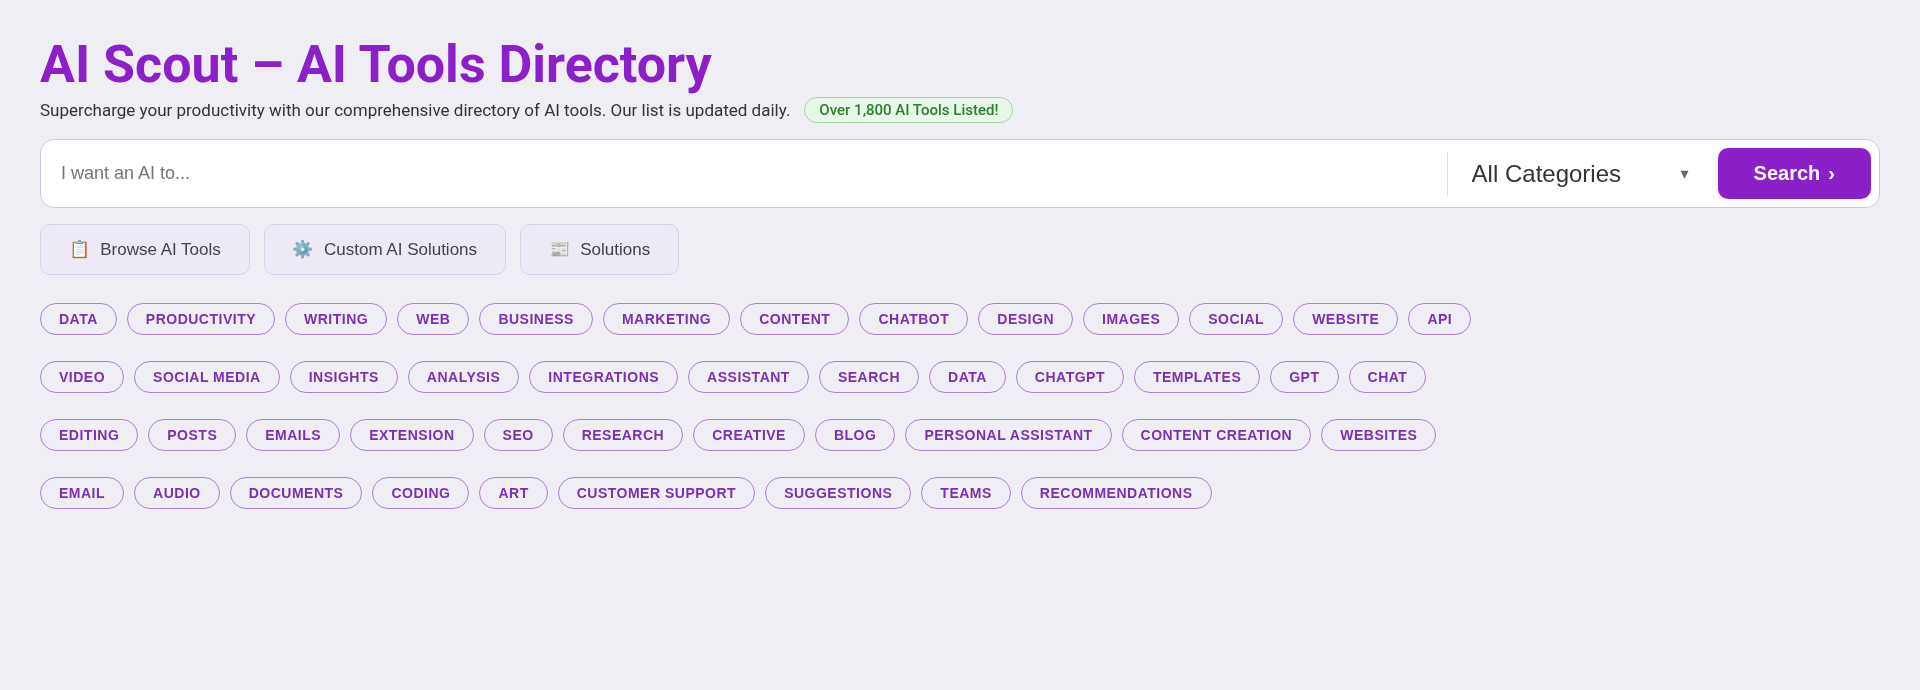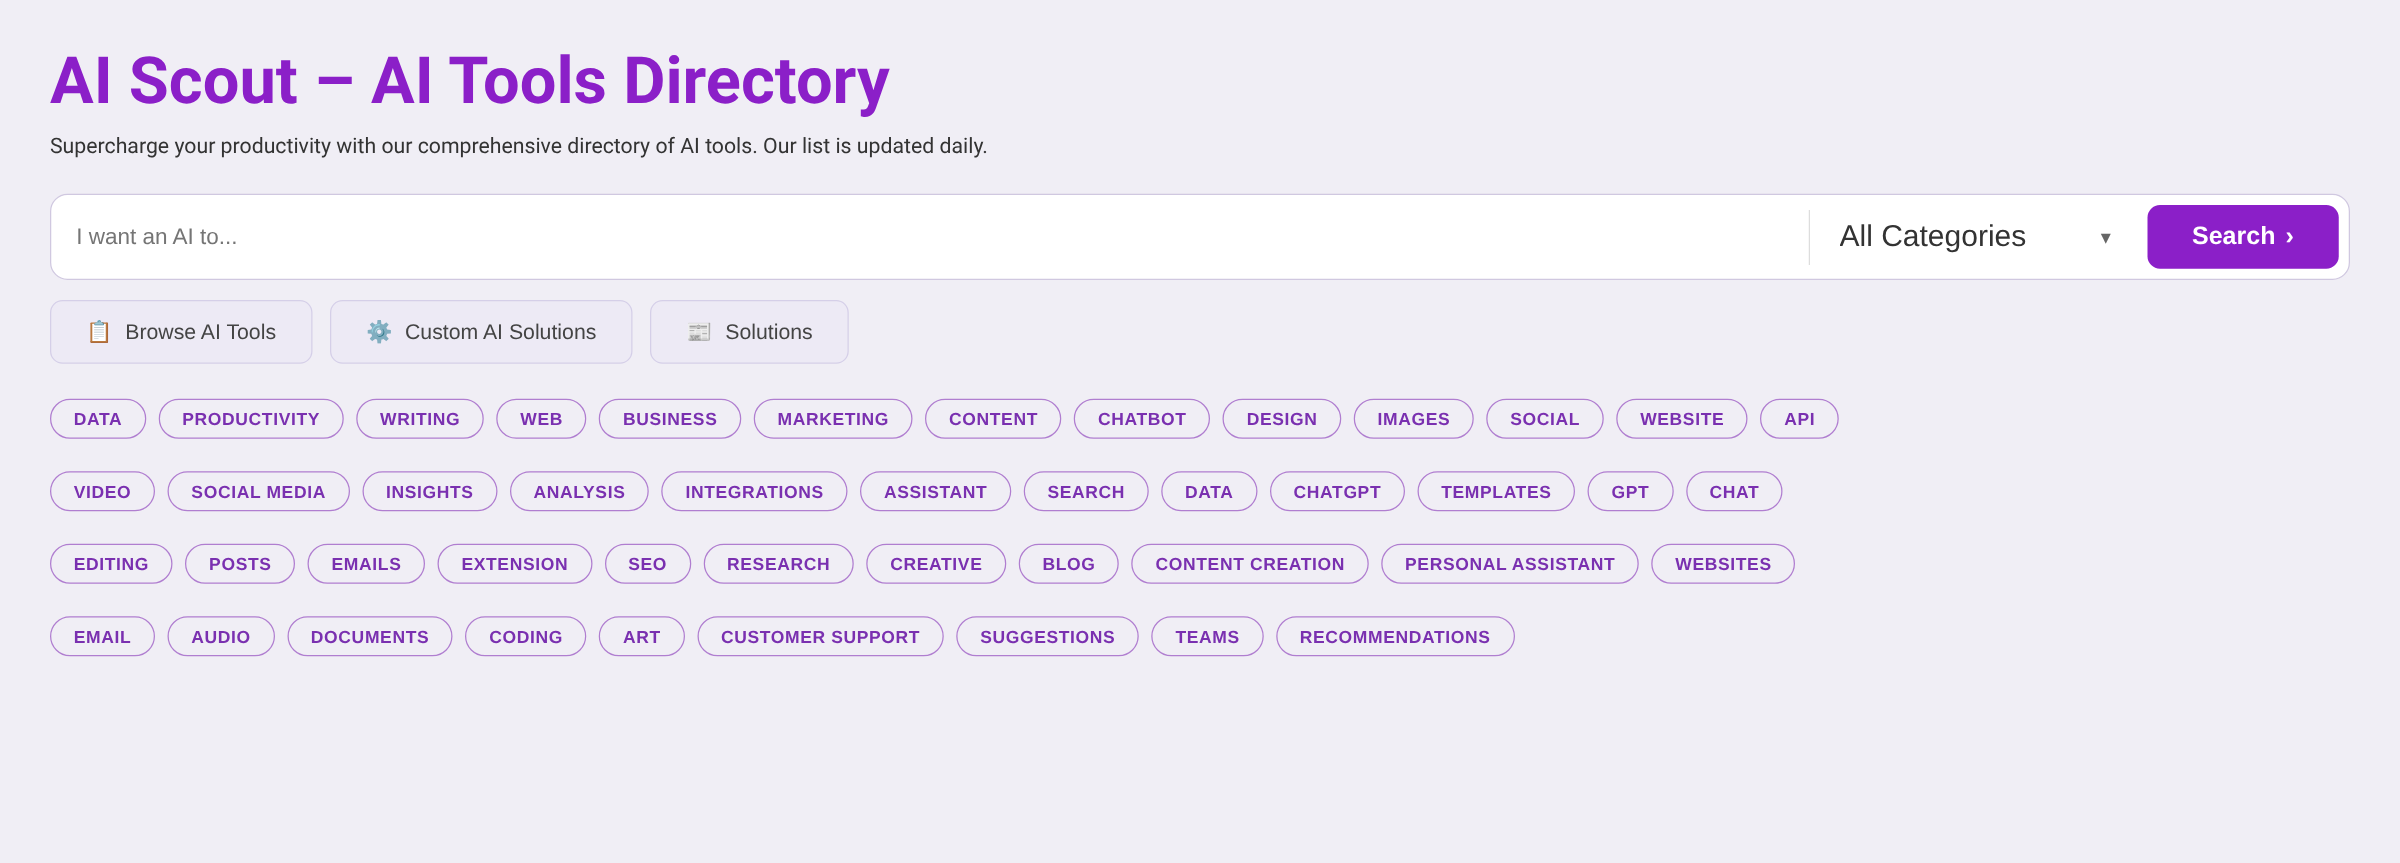--- a/index.html
+++ b/index.html
@@ -12,29 +12,29 @@
       background-color: #f0eef5;
       font-family: -apple-system, BlinkMacSystemFont, 'Segoe UI', Roboto, Helvetica, Arial, sans-serif;
       min-height: 690px;
       padding: 36px 40px 40px 40px;
     }
 
     .page-title {
       font-size: 52px;
       font-weight: 700;
       color: #8b1fc8;
-      margin-bottom: 14px;
+      margin-bottom: 4px;
       line-height: 1.1;
     }
 
     .subtitle-row {
       display: flex;
       align-items: center;
       gap: 14px;
-      margin-bottom: 28px;
+      margin-bottom: 16px;
       font-size: 17px;
       color: #333;
     }
 
     .tools-badge {
       background-color: #e8f5e9;
       color: #2e7d32;
       border: 1px solid #a5d6a7;
       border-radius: 20px;
       padding: 3px 14px;
@@ -155,20 +155,21 @@
       transition: background 0.15s;
     }
   </style>
 </head>
 <body>
 
 <h1 class="page-title">AI Scout – AI Tools Directory</h1>
 
 <div class="subtitle-row">
   <span>Supercharge your productivity with our comprehensive directory of AI tools. Our list is updated daily.</span>
+  <span class="tools-badge">Over 1,800 AI Tools Listed!</span>
 </div>
 
 <div class="search-bar">
   <input class="search-input" type="text" placeholder="I want an AI to..." style="">
   <div class="search-divider"></div>
   <div class="category-select-wrapper">
     <select class="category-select">
     <option value="All Categories">All Categories</option><option value="Data">Data</option><option value="Productivity">Productivity</option><option value="Writing">Writing</option><option value="Web">Web</option><option value="Business">Business</option><option value="Marketing">Marketing</option><option value="Content">Content</option><option value="Chatbot">Chatbot</option><option value="Design">Design</option><option value="Images">Images</option><option value="Social">Social</option><option value="Website">Website</option><option value="API">API</option><option value="Video">Video</option><option value="Social Media">Social Media</option><option value="Insights">Insights</option><option value="Analysis">Analysis</option><option value="Integrations">Integrations</option><option value="Assistant">Assistant</option><option value="Search">Search</option><option value="Sales">Sales</option><option value="ChatGPT">ChatGPT</option><option value="Templates">Templates</option><option value="GPT">GPT</option><option value="Chat">Chat</option><option value="Editing">Editing</option><option value="Posts">Posts</option><option value="Emails">Emails</option><option value="Extension">Extension</option><option value="SEO">SEO</option><option value="Research">Research</option><option value="Creative">Creative</option><option value="Blog">Blog</option><option value="Personal Assistant">Personal Assistant</option><option value="Content Creation">Content Creation</option><option value="Websites">Websites</option><option value="Email">Email</option><option value="Audio">Audio</option><option value="Documents">Documents</option><option value="Coding">Coding</option><option value="Art">Art</option><option value="Customer Support">Customer Support</option><option value="Suggestions">Suggestions</option><option value="Teams">Teams</option><option value="Recommendations">Recommendations</option><option value="Digital Marketing">Digital Marketing</option></select>
     <span class="chevron-icon">▾</span>
   </div>
@@ -225,22 +226,22 @@
     </div>
   <div class="tags-row">
       <button class="tag">EDITING</button>
       <button class="tag">POSTS</button>
       <button class="tag">EMAILS</button>
       <button class="tag">EXTENSION</button>
       <button class="tag">SEO</button>
       <button class="tag">RESEARCH</button>
       <button class="tag">CREATIVE</button>
       <button class="tag">BLOG</button>
+      <button class="tag">PERSONAL ASSISTANT</button>
       <button class="tag">CONTENT CREATION</button>
-      <button class="tag">PERSONAL ASSISTANT</button>
       <button class="tag">WEBSITES</button>
     </div>
   <div class="tags-row">
       <button class="tag">EMAIL</button>
       <button class="tag">AUDIO</button>
       <button class="tag">DOCUMENTS</button>
       <button class="tag">CODING</button>
       <button class="tag">ART</button>
       <button class="tag">CUSTOMER SUPPORT</button>
       <button class="tag">SUGGESTIONS</button>

